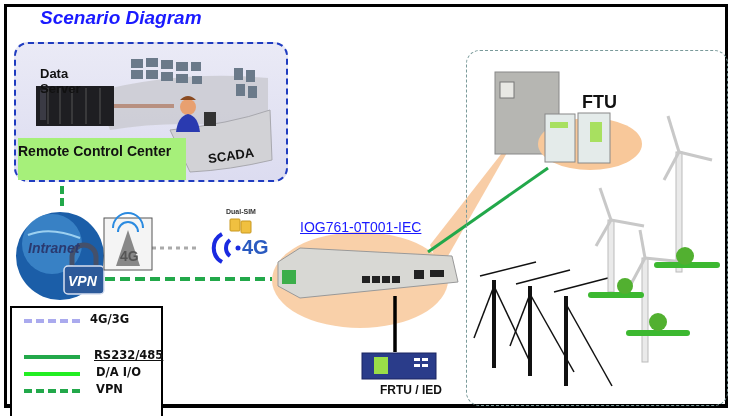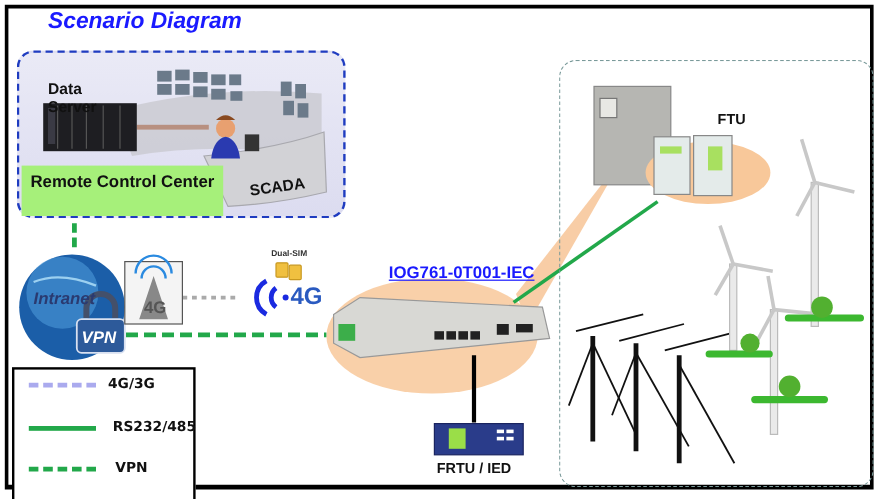--- a/index.html
+++ b/index.html
@@ -7,29 +7,29 @@
   body { font-family: "Liberation Sans", sans-serif; position: relative; }
   .frame { position: absolute; left: 4px; top: 4px; width: 724px; height: 404px;
     border: 3px solid #000; border-bottom-width: 4px; background: #fff; }
   .title { position: absolute; left: 24px; top: 7px; font-size: 19px; font-weight: bold;
     font-style: italic; color: #1a1aff; margin-left: 16px; }
   .rcc { position: absolute; left: 14px; top: 42px; width: 274px; height: 140px;
     border: 2.5px dashed #1f3cc0; border-radius: 14px;
     background: linear-gradient(#eaeaf6, #dcdcf0); }
   .lbl-bold { position: absolute; font-weight: bold; font-size: 13px; color: #111; line-height: 15px; }
   .rcc-banner { position: absolute; left: 18px; top: 138px; width: 168px; height: 42px;
-    background: #a6f07a; text-align: center; font-weight: bold; font-size: 14px; color: #111;
+    background: #a6f07a; font-weight: bold; font-size: 14px; color: #111;
     line-height: 18px; padding-top: 4px; }
   .desk { position: absolute; left: 120px; top: 58px; width: 160px; height: 110px; }
   .scada { position: absolute; left: 208px; top: 148px; font-weight: bold; font-size: 13px;
     transform: rotate(-8deg); color: #111; }
   .field { position: absolute; left: 466px; top: 50px; width: 262px; height: 356px;
     border: 1.5px dashed #7a9a9a; border-radius: 14px; }
-  .link-label { position: absolute; left: 300px; top: 219px; color: #1a1aff; font-weight: bold;
-    font-size: 14px; text-decoration: underline; margin-left: 24px; }
+  .link-label { position: absolute; left: 300px; top: 219px; color: #1a1aff; font-weight: normal;
+    font-size: 14px; text-decoration: underline; }
   .legend { position: absolute; left: 10px; top: 306px; width: 153px; height: 112px;
     border: 2px solid #000; background: #fff; }
   .legend-row { position: absolute; left: 6px; height: 16px; width: 145px; }
   .legend-line { position: absolute; left: 6px; top: 7px; width: 56px; }
   .legend-text { position: absolute; left: 78px; top: 0; font-size: 11.5px; font-weight: bold;
     font-family: "DejaVu Sans", sans-serif; color: #111; }
   .cap { position: absolute; font-weight: bold; font-size: 12px; color: #111; }
   svg { position: absolute; left: 0; top: 0; }
 </style>
 </head>
@@ -222,29 +222,33 @@
 <div class="field"></div>
 
 <div style="position:absolute; left:28px; top:240px; font-weight:bold; font-style:italic; font-size:14px; color:#2a3a70;text-align:right;">Intranet</div>
 <div style="position:absolute; left:68px; top:273px; font-weight:bold; font-style:italic; font-size:14px; color:#fff;">VPN</div>
 <div style="position:absolute; left:120px; top:248px; font-weight:bold; font-size:14px; color:#555;">4G</div>
 <div style="position:absolute; left:226px; top:208px; font-size:7px; font-weight:bold; color:#333;">Dual-SIM</div>
 <div style="position:absolute; left:242px; top:236px; font-weight:bold; font-size:20px; color:#2a5ac0;">4G</div>
 
 <a class="link-label">IOG761-0T001-IEC</a>
 
-<div class="cap" style="left:598px; top:92px; font-size:12px;text-align:center;">FTU</div>
-<div class="cap" style="left:364px; top:383px;">FRTU / IED</div>
+<div class="cap" style="left:582px; top:92px; font-size:18px;text-align:center;">FTU</div>
+<div class="cap" style="left:380px; top:383px;">FRTU / IED</div>
 
 <div class="legend">
   <div class="legend-row" style="top:4px;">
     <div class="legend-line" style="border-top:4px dashed #aaaaee;"></div>
     <div class="legend-text" style="left:72px;">4G/3G</div>
   </div>
   <div class="legend-row" style="top:40px;">
     <div class="legend-line" style="border-top:4px solid #22a84a;"></div>
-    <div class="legend-text" style="left:76px;">RS232/485</div>
+    <div class="legend-text" style="left:76px;text-decoration:underline;">RS232/485</div>
+  </div>
+  <div class="legend-row" style="top:57px;">
+    <div class="legend-line" style="border-top:4px solid #22ee22;"></div>
+    <div class="legend-text">D/A I/O</div>
   </div>
   <div class="legend-row" style="top:74px;">
     <div class="legend-line" style="border-top:4px dashed #22a84a;"></div>
     <div class="legend-text">VPN</div>
   </div>
 </div>
 
 </body></html>

